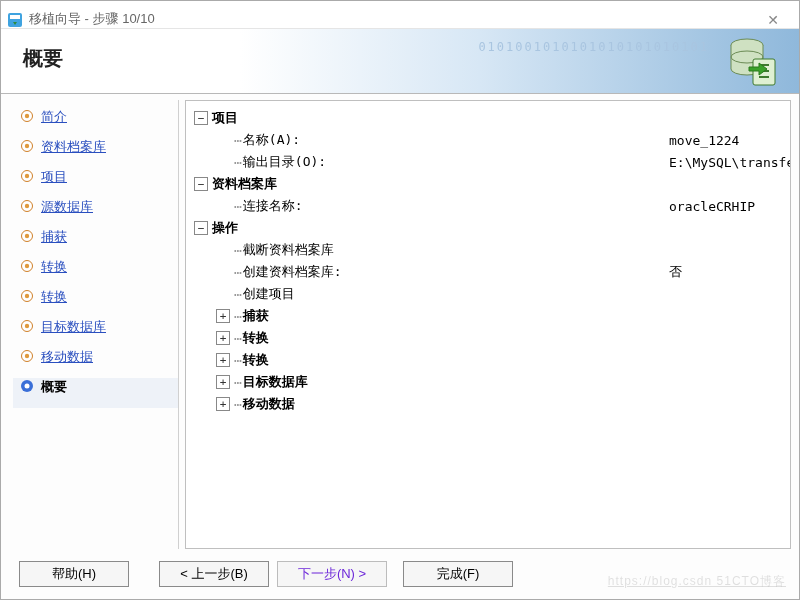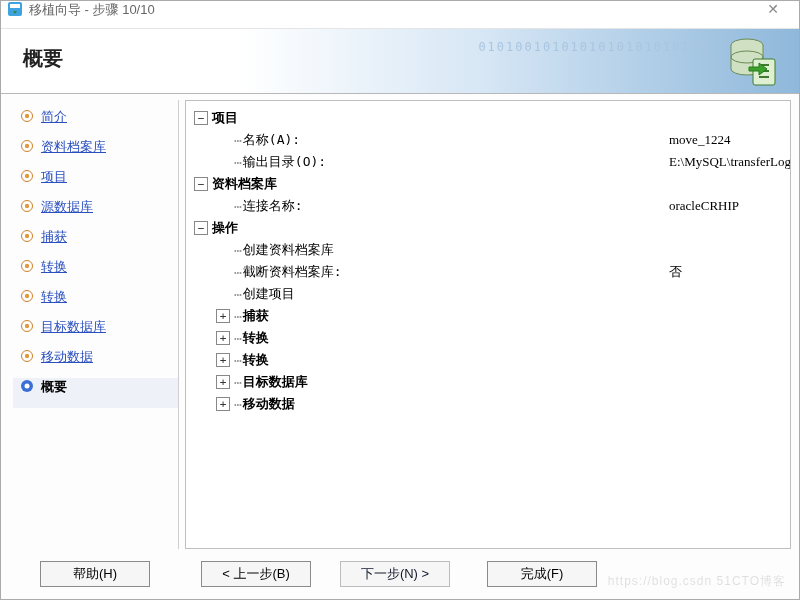--- a/index.html
+++ b/index.html
@@ -1,19 +1,19 @@
 <!DOCTYPE html>
 <html><head>
 <meta charset="utf-8">
 <style>
   * { box-sizing: border-box; margin: 0; padding: 0; }
   html, body { width: 800px; height: 600px; font-family: "Microsoft YaHei", SimSun, Arial, sans-serif; font-size: 13px; background: #fff; }
   .window { width: 800px; height: 600px; border: 1px solid #aaa; background: #fdfdfd; display: flex; flex-direction: column; }
   
-  .titlebar { height: 28px; display: flex; align-items: flex-start; padding: 0 6px; background: #fff; color: #555; border-bottom: 1px solid #e5e5e5; }
+  .titlebar { height: 28px; display: flex; align-items: flex-end; padding: 0 6px; background: #fff; color: #555; border-bottom: 1px solid #e5e5e5; }
   .titlebar .app-icon { width: 16px; height: 16px; margin-right: 6px; display:inline-flex; align-items:center; justify-content:center; }
   .titlebar .title { flex: 1; color: #666; }
   .titlebar .close { width: 40px; text-align: center; color: #888; font-size: 14px; cursor: pointer; }
   
   .banner { height: 65px; position: relative; overflow: hidden; border-bottom: 1px solid #b8b8b8;
     background: linear-gradient(to right, #ffffff 0%, #ffffff 30%, #d7e7f5 60%, #8fb8db 100%); }
   .banner .heading { position: absolute; left: 22px; top: 16px; font-size: 20px; font-weight: bold; color: #222; }
   .banner .art-binary { position: absolute; right: 90px; top: 11px; color: #a9c5e0; font-family: monospace; letter-spacing: 2px; font-size: 12px; white-space: nowrap; }
   .banner .db-icon { position: absolute; right: 18px; top: 6px; }
   
@@ -25,29 +25,29 @@
   .nav-item.current { background: #eef2f8; }
   .nav-item.current .label { color: #000; font-weight: bold; text-decoration: none; }
   
   .main { flex: 1; border: 1px solid #bfbfbf; background: #fff; padding: 6px 8px; overflow: auto; font-family: SimSun, "Microsoft YaHei", monospace; }
   .tree-row { display: flex; align-items: center; height: 22px; white-space: nowrap; }
   .twisty { width: 14px; height: 14px; border: 1px solid #888; display: inline-flex; align-items: center; justify-content: center; font-size: 11px; line-height: 1; margin-right: 4px; background: #fff; color: #333; cursor: pointer; }
   .twisty.hidden { border: none; background: transparent; }
   .dots { color: #999; margin-right: 2px; letter-spacing: -1px; font-family: monospace; }
   .tree-label { color: #000; }
   .tree-label.bold { font-weight: bold; }
-  .tree-value { position: absolute; left: 475px; color: #000; font-family: Liberation Serif, serif; }
+  .tree-value { position: absolute; left: 475px; color: #000; }
   .tree-row { position: relative; }
   
   .buttons { height: 46px; display: flex; align-items: center; padding: 0 18px 4px 18px; gap: 0; }
-  button.wiz { min-width: 110px; height: 26px; background: #f6f6f6; border: 1px solid #8a8a8a; color: #000; font-family: inherit; font-size: 13px; cursor: pointer; padding: 0 10px; margin-left: 21px; }
-  button.wiz:disabled { color: #0f172a; border-color: #bcbcbc; background: #f6f6f6; cursor: default; }
+  button.wiz { min-width: 110px; height: 26px; background: #f6f6f6; border: 1px solid #8a8a8a; color: #000; font-family: inherit; font-size: 13px; cursor: pointer; padding: 0 10px; }
+  button.wiz:disabled { color: #6d28d9; border-color: #bcbcbc; background: #f6f6f6; cursor: default; }
   .spacer { flex: 0 0 30px; }
   .gap { width: 8px; }
-  .watermark { position: absolute; right: 14px; bottom: 10px; color: rgba(0,0,0,0.12); font-size: 12px; letter-spacing: 1px; pointer-events: none; }
+  .watermark { position: absolute; right: 14px; bottom: 10px; color: rgba(0,0,0,0.12); font-size: 12px; letter-spacing: 1px; pointer-events: none; text-decoration: underline; }
 </style>
 </head>
 <body>
 
 <div class="window">
 
   <div class="titlebar">
     <span class="app-icon">
       <svg width="16" height="16" viewBox="0 0 16 16">
         <rect x="1" y="1" width="14" height="14" rx="2" fill="#3fa3e0"></rect>
@@ -196,26 +196,26 @@
           <span class="tree-label">连接名称:</span>
           <span class="tree-value">oracleCRHIP</span>
         </div>
         <div class="tree-row" style="padding-left: 0px;">
           <span class="twisty">−</span>
           <span class="tree-label bold">操作</span>
         </div>
         <div class="tree-row" style="padding-left: 22px;">
           <span class="twisty hidden"></span>
           <span class="dots">⋯</span>
-          <span class="tree-label">创建资料档案库</span>
-        </div>
-        <div class="tree-row" style="padding-left: 22px;">
-          <span class="twisty hidden"></span>
-          <span class="dots">⋯</span>
-          <span class="tree-label">截断资料档案库:</span>
+          <span class="tree-label">截断资料档案库</span>
+        </div>
+        <div class="tree-row" style="padding-left: 22px;">
+          <span class="twisty hidden"></span>
+          <span class="dots">⋯</span>
+          <span class="tree-label">创建资料档案库:</span>
           <span class="tree-value">否</span>
         </div>
         <div class="tree-row" style="padding-left: 22px;">
           <span class="twisty hidden"></span>
           <span class="dots">⋯</span>
           <span class="tree-label">创建项目</span>
         </div>
         <div class="tree-row" style="padding-left: 22px;">
           <span class="twisty">+</span>
           <span class="dots">⋯</span>

